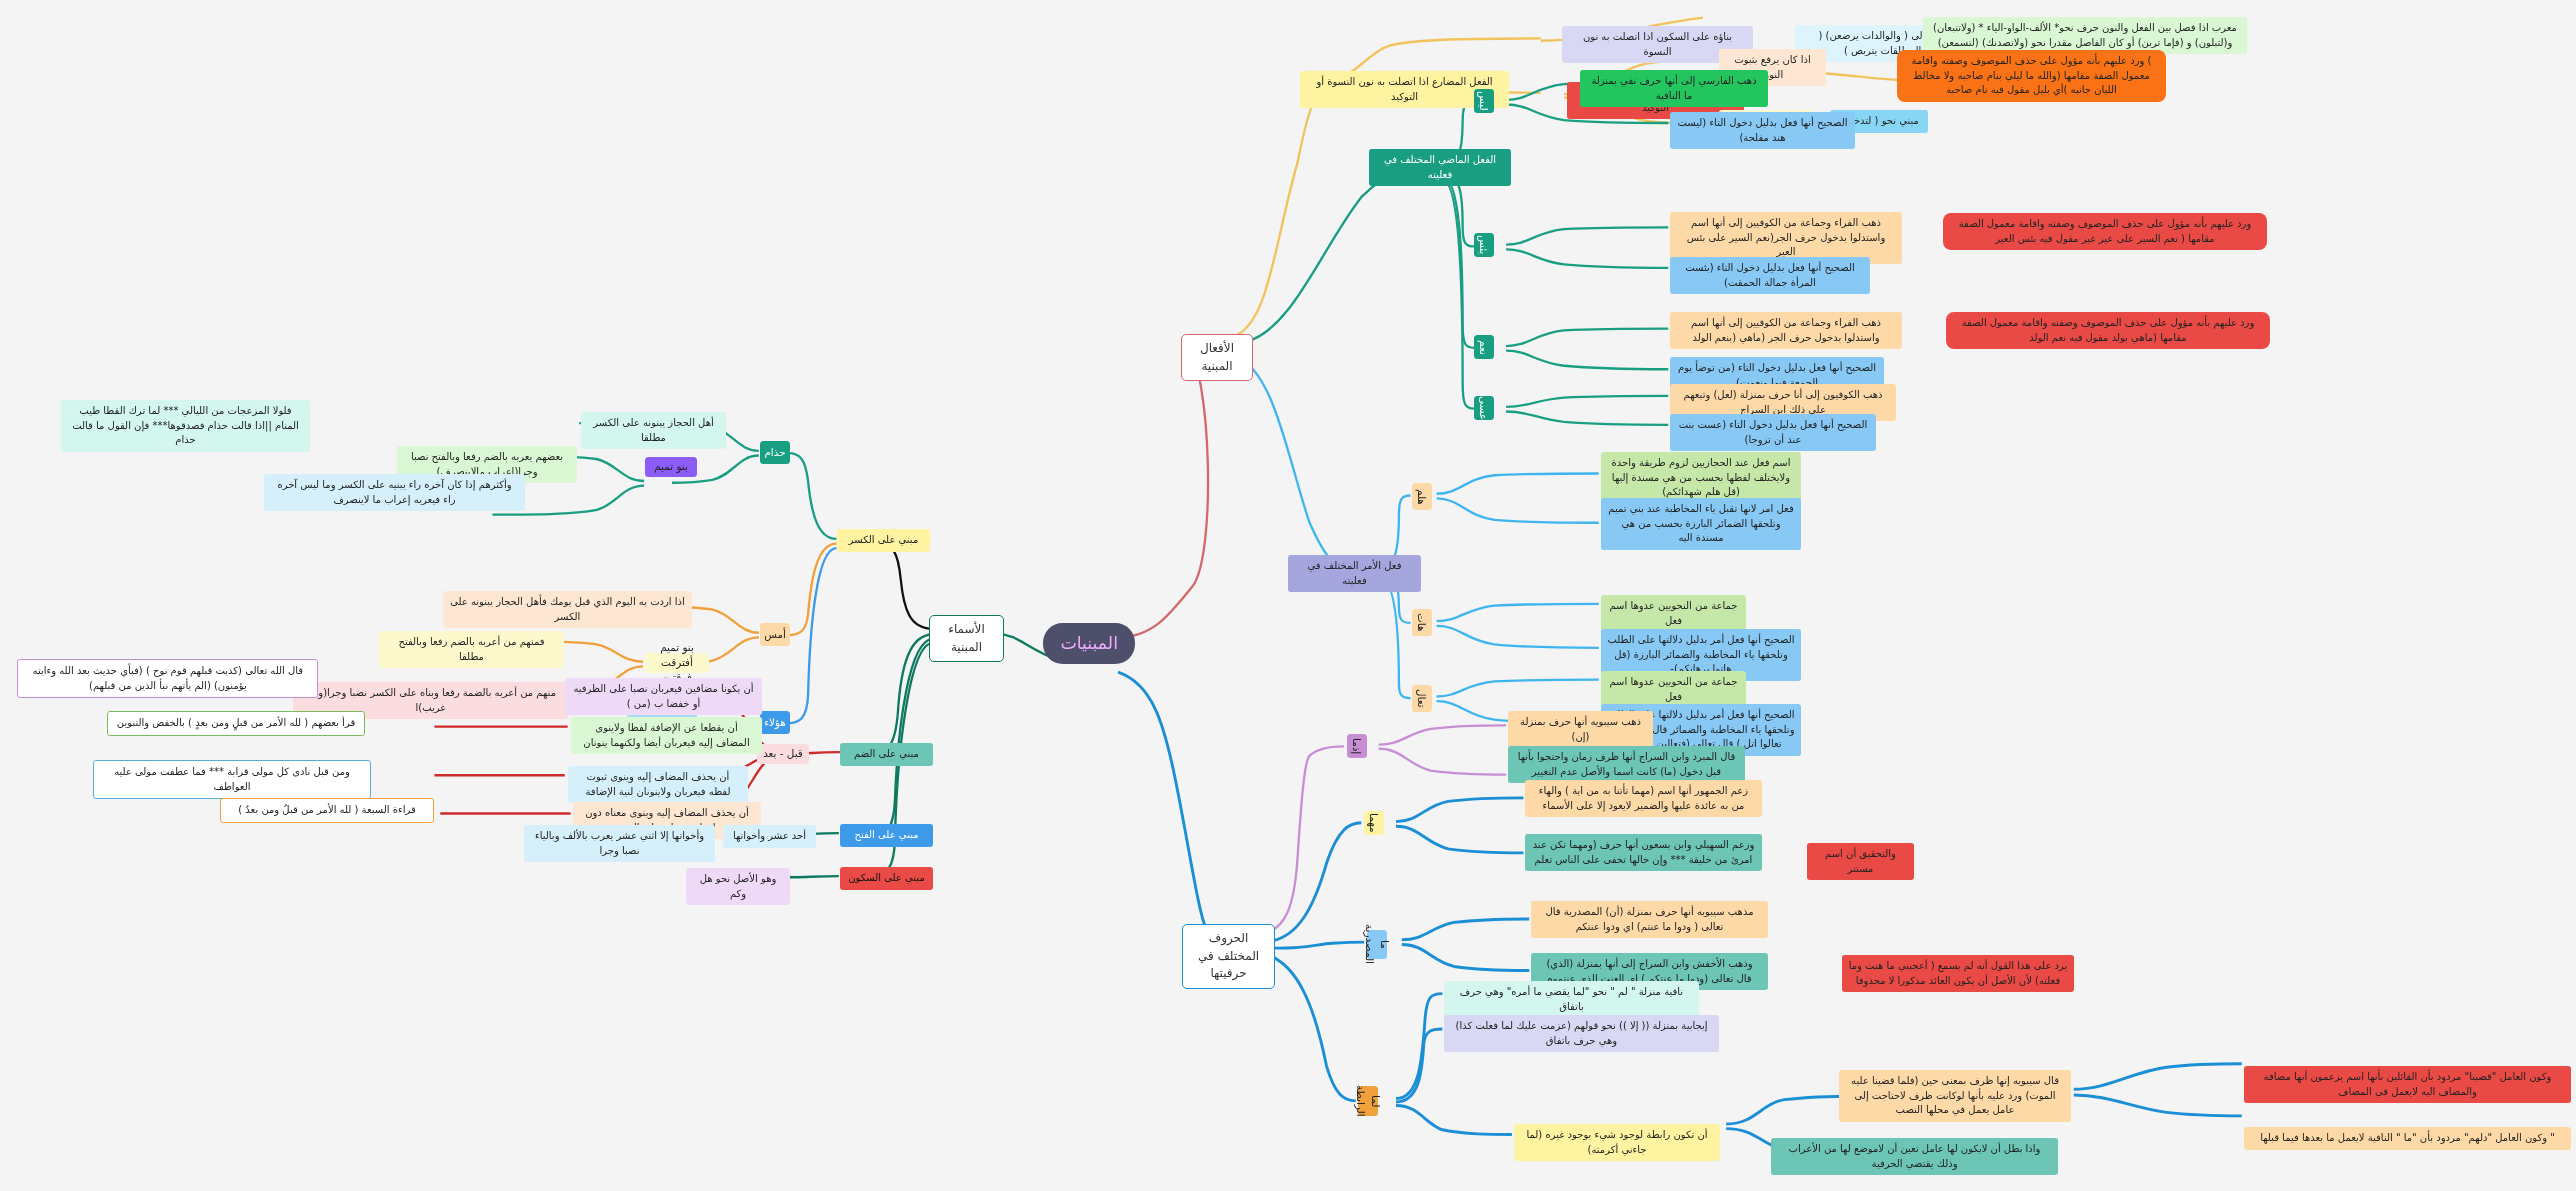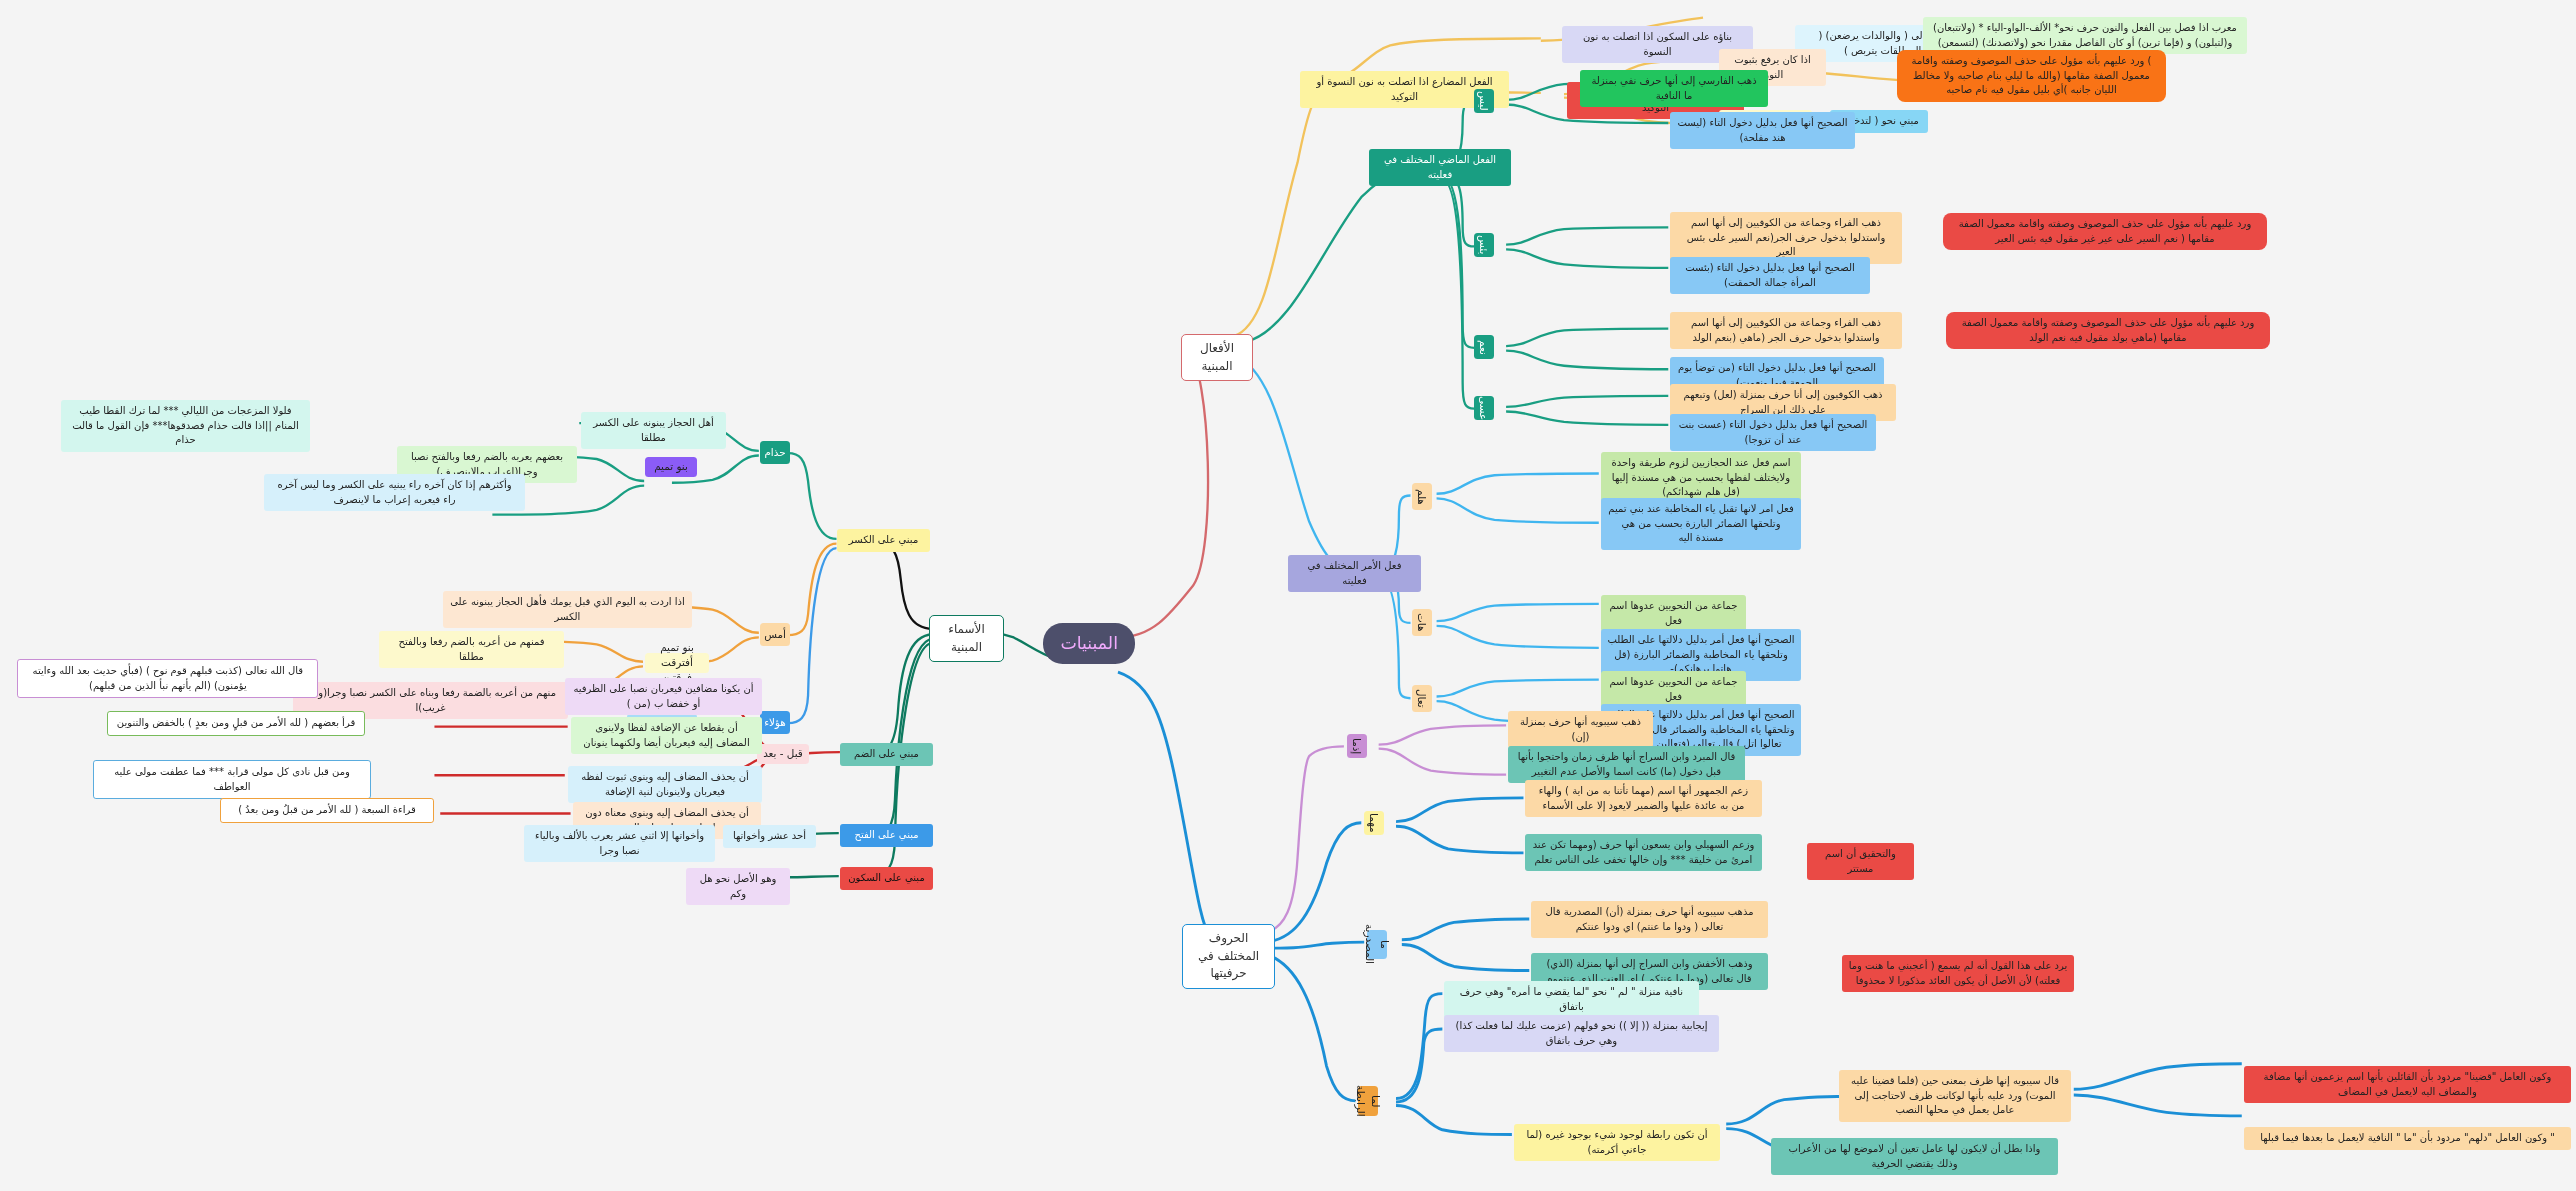--- a/index.html
+++ b/index.html
@@ -239,21 +239,21 @@
 
 <div class="node leaf" style="left:840px;top:743px;width:93px;background:#6cc5b5;">مبني على الضم</div>
 <div class="node tag" style="left:757px;top:744px;width:52px;height:19.7px;background:#fbdde0;">قبل - بعد</div>
 
 <div class="node leaf" style="left:565px;top:678px;width:197px;background:#eedaf6;">أن يكونا مضافين فيعربان نصبا على الظرفيه أو خفضا ب (من )</div>
 <div class="node leaf outline" style="left:17.4px;top:659px;width:301px;border:1.2px solid #c88ed4;background:#fff;">قال الله تعالى (كذبت قبلهم قوم نوح ) (فبأي حديث بعد الله وءايته يؤمنون) (الم يأتهم نبأ الذين من قبلهم)</div>
 
 <div class="node leaf" style="left:571px;top:717px;width:191px;background:#d9f7d2;">أن يقطعا عن الإضافة لفظا ولاينوى المضاف إليه فيعربان أيضا ولكنهما ينونان</div>
 <div class="node leaf outline" style="left:107px;top:711px;width:258px;border:1.2px solid #78bb5a;background:#fff;">قرأ بعضهم ( لله الأمر من قبلٍ ومن بعدٍ ) بالخفض والتنوين</div>
 
-<div class="node leaf" style="left:568px;top:766px;width:194px;background:#d6f0fb;">أن يحذف المضاف إليه وينوى ثبوت لفظه فيعربان ولاينونان لنية الإضافة</div>
+<div class="node leaf" style="left:568px;top:766px;width:180px;background:#d6f0fb;">أن يحذف المضاف إليه وينوى ثبوت لفظه فيعربان ولاينونان لنية الإضافة</div>
 <div class="node leaf outline" style="left:93px;top:760px;width:278px;border:1.2px solid #5aacde;background:#fff;">ومن قبل نادى كل مولى قرابة *** فما عطفت مولى عليه العواطف</div>
 
 <div class="node leaf" style="left:573px;top:802px;width:188px;background:#fde7d2;">أن يحذف المضاف إليه وينوى معناه دون لفظه فيبنيان على الضم</div>
 <div class="node leaf outline" style="left:220px;top:798px;width:214px;border:1.2px solid #f0a13c;background:#fff;">قراءة السبعة ( لله الأمر من قبلُ ومن بعدُ )</div>
 
 <div class="node leaf" style="left:840px;top:824px;width:93px;background:#3c9ae8;color:#fff;">مبني على الفتح</div>
 <div class="node leaf" style="left:723px;top:825px;width:93px;background:#d6f0fb;">أحد عشر وأخواتها</div>
 <div class="node leaf" style="left:524px;top:825px;width:191px;background:#d6f0fb;">وأخواتها إلا اثني عشر يعرب بالألف وبالياء نصبا وجرا</div>
 
 <div class="node leaf" style="left:840px;top:867px;width:93px;background:#ea4a45;color:#111;">مبني على السكون</div>

